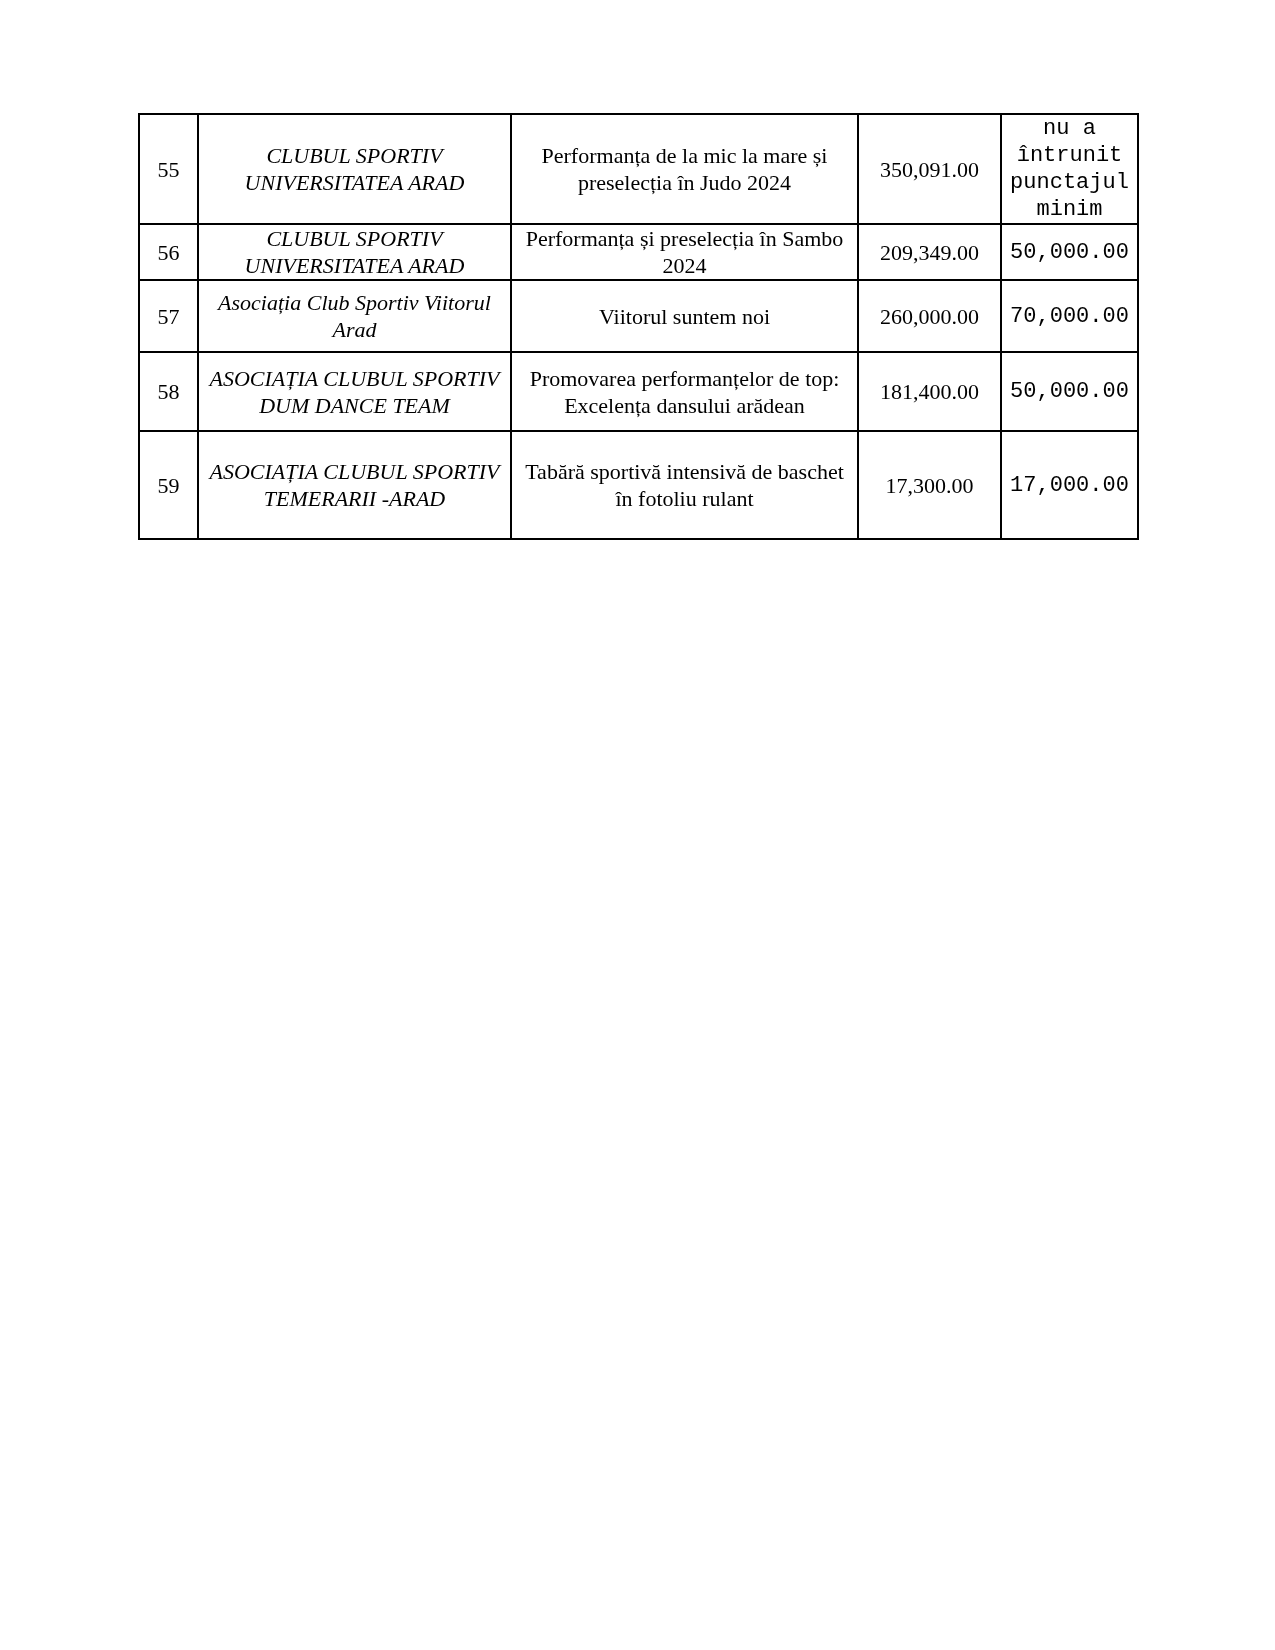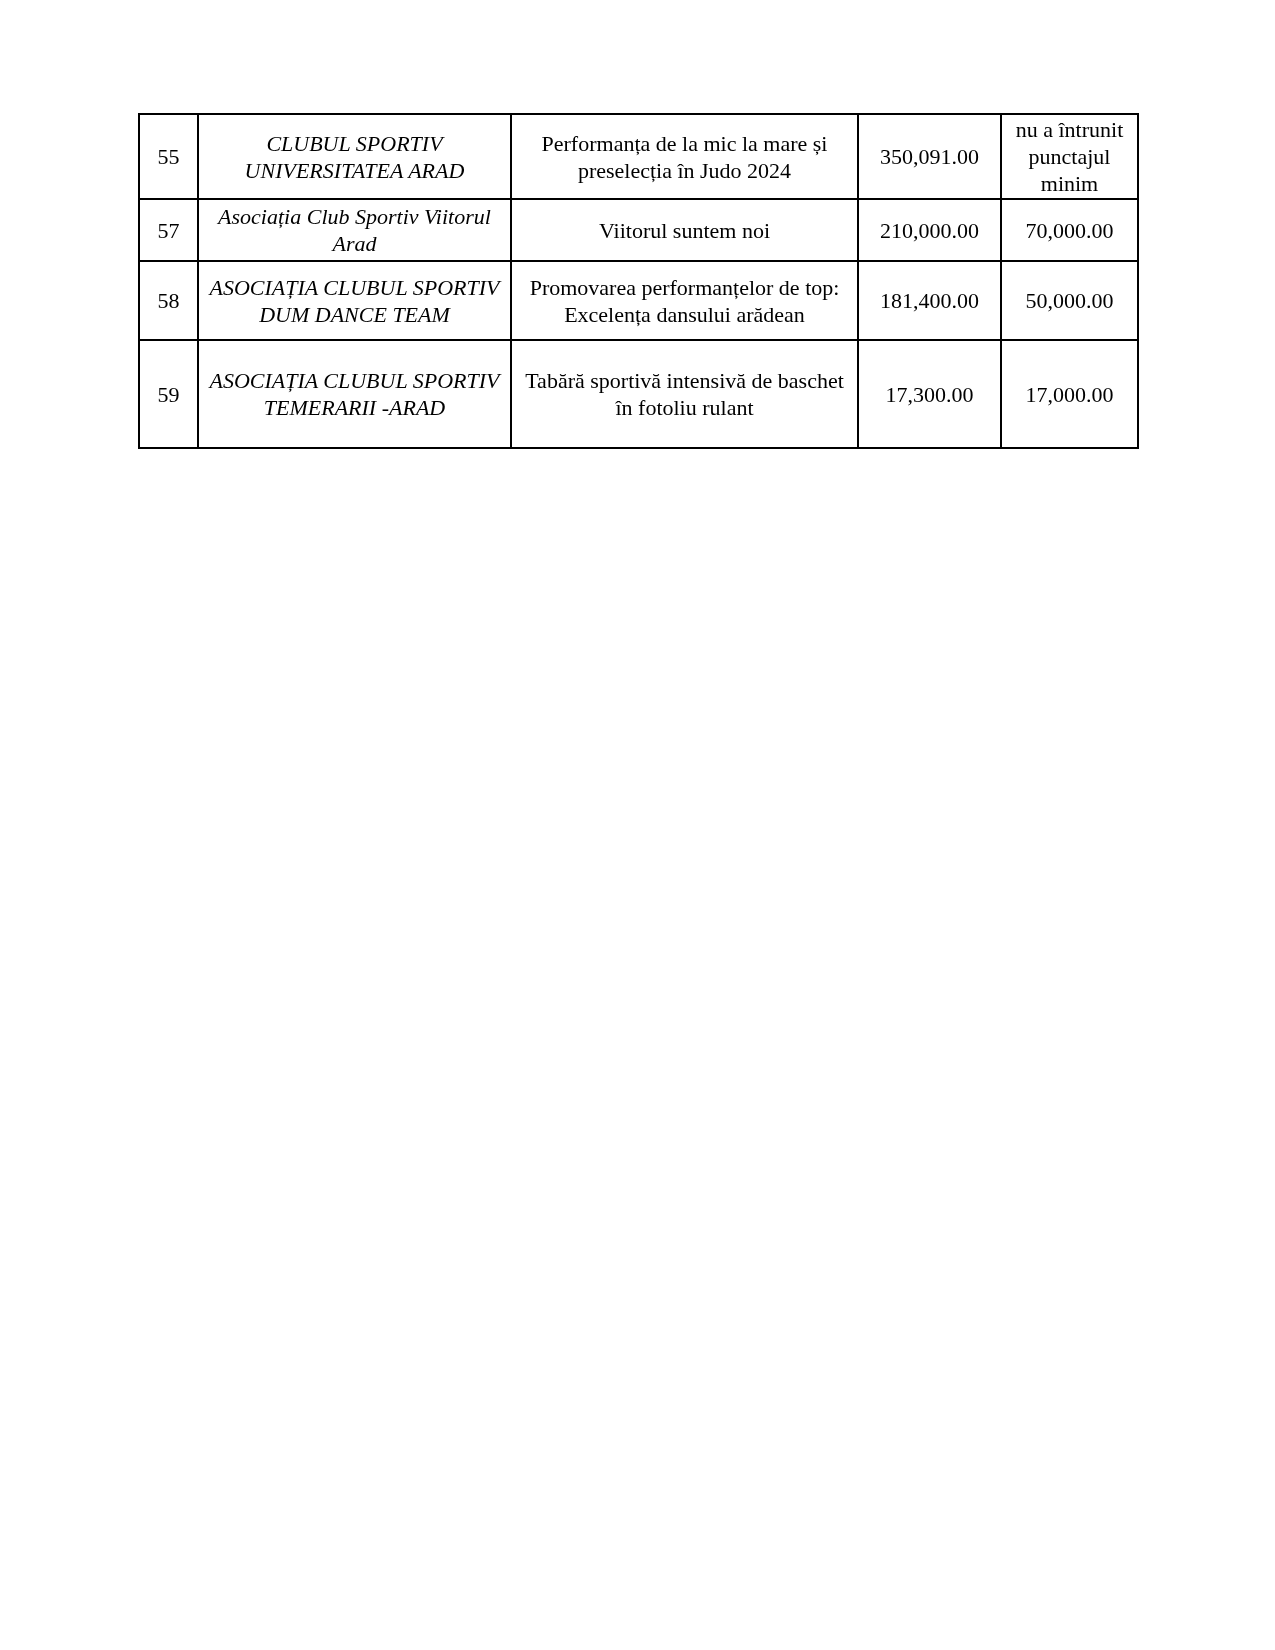--- a/index.html
+++ b/index.html
@@ -35,21 +35,21 @@
     vertical-align: middle;
     font-size: 22px;
     line-height: 27px;
     padding: 0 4px;
     overflow: hidden;
   }
   td.cell-nr          { padding: 0 2px; }
   td.cell-beneficiary { padding: 0 8px; font-style: italic; }
   td.cell-project     { padding: 0 6px; }
   td.cell-requested   { padding: 0 4px; margin-left: 18px; }
-  td.cell-granted     { padding: 0 4px; }
+  td.cell-granted     { padding: 0 4px; font-family: Liberation Mono, monospace; }
 </style>
 </head>
 <body>
 
 <div class="page">
   <table class="funding">
     <colgroup>
       <col style="width:59px">
       <col style="width:313px">
       <col style="width:347px">
@@ -57,25 +57,32 @@
       <col style="width:137px">
     </colgroup>
     <tbody>
       <tr style="height:85px">
         <td class="cell-nr">55</td>
         <td class="cell-beneficiary">CLUBUL SPORTIV UNIVERSITATEA ARAD</td>
         <td class="cell-project">Performanța de la mic la mare și preselecția în Judo 2024</td>
         <td class="cell-requested">350,091.00</td>
         <td class="cell-granted">nu a întrunit punctajul minim</td>
       </tr>
-      <tr style="height:62px">
+      <tr style="height:52px">
+        <td class="cell-nr">56</td>
+        <td class="cell-beneficiary">CLUBUL SPORTIV UNIVERSITATEA ARAD</td>
+        <td class="cell-project">Performanța și preselecția în Sambo 2024</td>
+        <td class="cell-requested">209,349.00</td>
+        <td class="cell-granted">50,000.00</td>
+      </tr>
+      <tr style="height:72px">
         <td class="cell-nr">57</td>
         <td class="cell-beneficiary">Asociația Club Sportiv Viitorul Arad</td>
         <td class="cell-project">Viitorul suntem noi</td>
-        <td class="cell-requested">210,000.00</td>
+        <td class="cell-requested">260,000.00</td>
         <td class="cell-granted">70,000.00</td>
       </tr>
       <tr style="height:79px">
         <td class="cell-nr">58</td>
         <td class="cell-beneficiary">ASOCIAȚIA CLUBUL SPORTIV DUM DANCE TEAM</td>
         <td class="cell-project">Promovarea performanțelor de top: Excelența dansului arădean</td>
         <td class="cell-requested">181,400.00</td>
         <td class="cell-granted">50,000.00</td>
       </tr>
       <tr style="height:108px">

